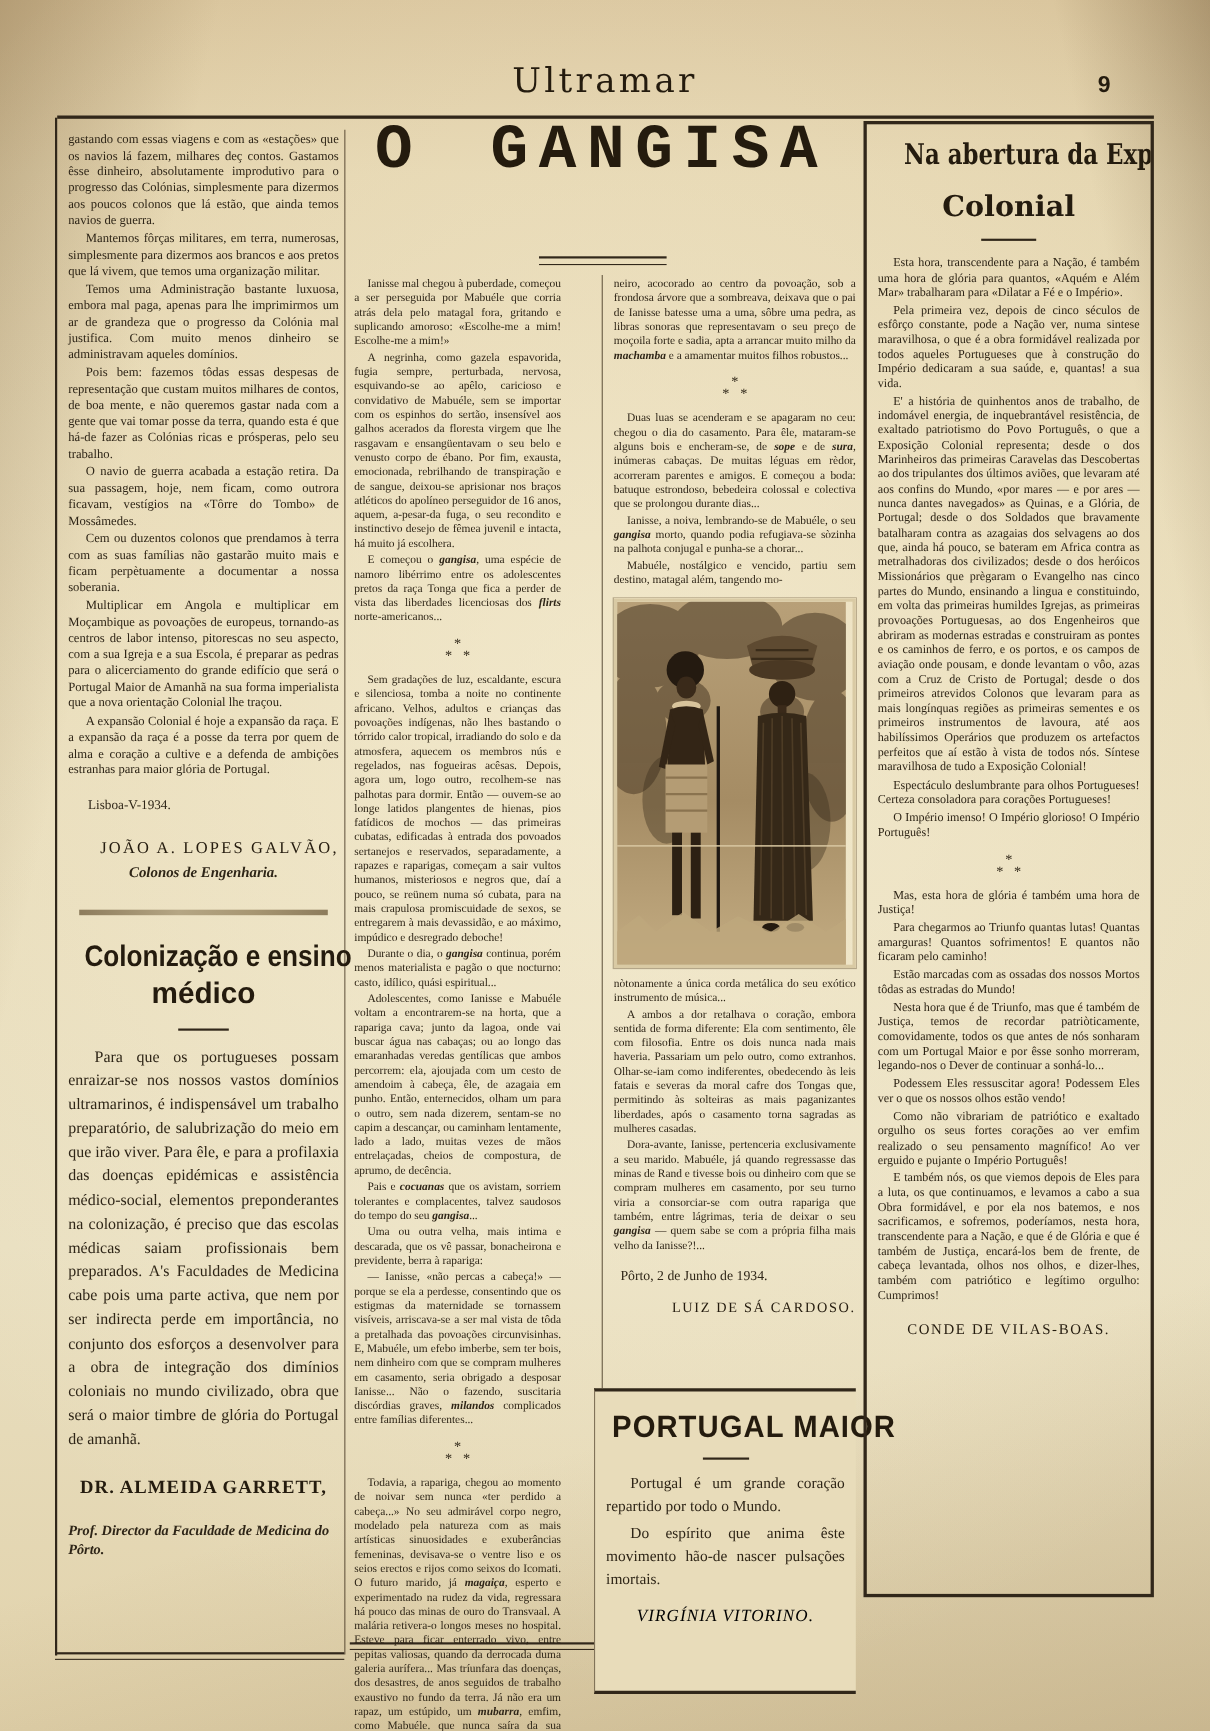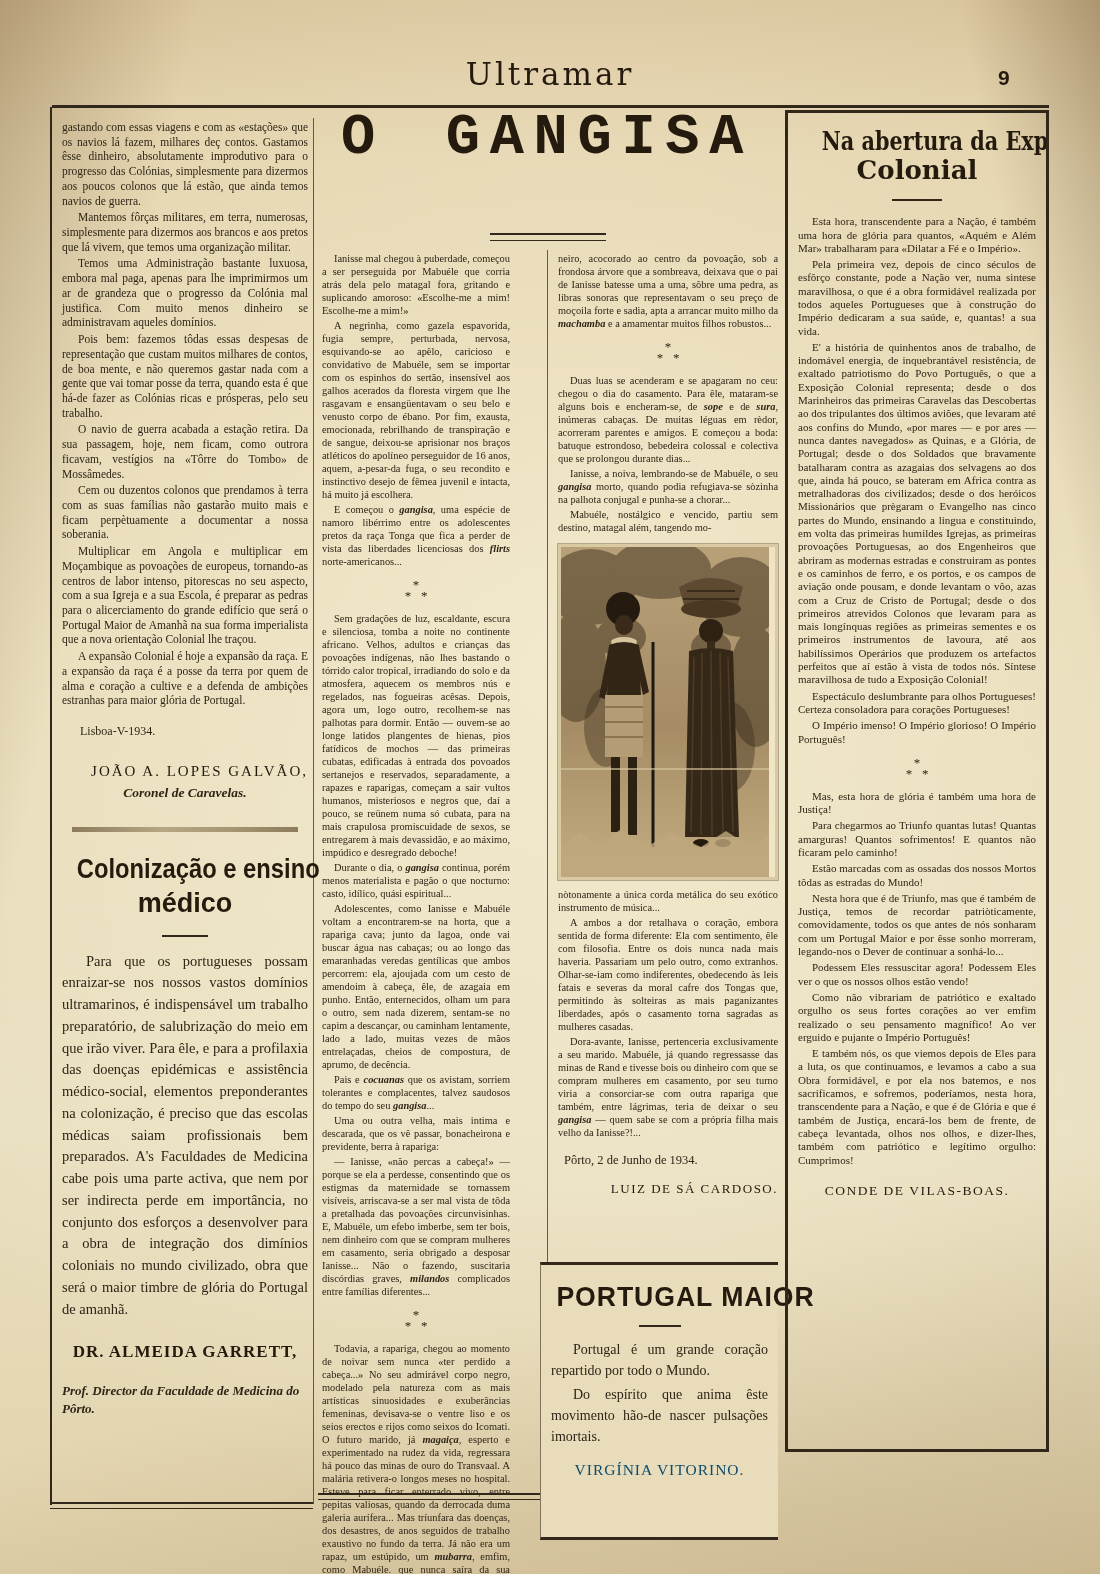--- a/index.html
+++ b/index.html
@@ -73,28 +73,28 @@
   .pm-box{position:absolute;left:540px;top:1262px;width:238px;height:278px;
     border-top:3px solid #31271a;border-bottom:3px solid #31271a;
     border-left:1px solid rgba(60,45,25,.6);background:#e8dcba;box-sizing:border-box;
     padding:0 10px;}
   .pm-head{margin-top:16px;text-align:center;font-family:"Liberation Sans",sans-serif;
     font-weight:bold;font-size:28px;letter-spacing:1px;color:#241b0e;
     transform:scaleX(.95);white-space:nowrap;}
   .pm-rule{width:42px;height:2px;background:#31271a;margin:12px auto 12px;}
   .pm-body{font-size:14px;line-height:1.52;}
   .pm-body .para{text-indent:22px;margin-bottom:2px;}
-  .pm-sig{margin-top:14px;text-align:center;font-size:15.5px;letter-spacing:1px;color:#0c4a6e;}
+  .pm-sig{margin-top:14px;text-align:center;font-size:15.5px;letter-spacing:1px;color:#000000;font-style:italic;}
   
   .rightbox{position:absolute;left:785px;top:110px;width:264px;height:1342px;
     border:3px solid #31271a;box-sizing:border-box;padding:0 10px;overflow:hidden;}
   .right-head{margin-top:14px;text-align:center;font-family:"DejaVu Serif",serif;
     font-weight:bold;font-size:26px;line-height:1.12;color:#241b0e;}
   .right-head .l1{display:block;transform:scaleX(.80);white-space:nowrap;}
-  .right-head .l2{display:block;margin-top:0;}
+  .right-head .l2{display:block;margin-top:18px;}
   .right-rule{width:50px;height:2px;background:#31271a;margin:14px auto 14px;}
   .right-body{font-size:11px;line-height:1.21;}
   .right-body .para{text-indent:14px;margin-bottom:3px;}
   .right-sig{margin-top:16px;text-align:center;font-size:13.5px;letter-spacing:1.5px;color:#241b0e;}
 </style>
 </head>
 <body>
 
 <div class="page">
 
@@ -114,21 +114,21 @@
         <p class="para">Mantemos fôrças militares, em terra, numerosas, simplesmente para dizermos aos brancos e aos pretos que lá vivem, que temos uma organização militar.</p>
         <p class="para">Temos uma Administração bastante luxuosa, embora mal paga, apenas para lhe imprimirmos um ar de grandeza que o progresso da Colónia mal justifica. Com muito menos dinheiro se administravam aqueles domínios.</p>
         <p class="para">Pois bem: fazemos tôdas essas despesas de representação que custam muitos milhares de contos, de boa mente, e não queremos gastar nada com a gente que vai tomar posse da terra, quando esta é que há-de fazer as Colónias ricas e prósperas, pelo seu trabalho.</p>
         <p class="para">O navio de guerra acabada a estação retira. Da sua passagem, hoje, nem ficam, como outrora ficavam, vestígios na «Tôrre do Tombo» de Mossâmedes.</p>
         <p class="para">Cem ou duzentos colonos que prendamos à terra com as suas famílias não gastarão muito mais e ficam perpètuamente a documentar a nossa soberania.</p>
         <p class="para">Multiplicar em Angola e multiplicar em Moçambique as povoações de europeus, tornando-as centros de labor intenso, pitorescas no seu aspecto, com a sua Igreja e a sua Escola, é preparar as pedras para o alicerciamento do grande edifício que será o Portugal Maior de Amanhã na sua forma imperialista que a nova orientação Colonial lhe traçou.</p>
         <p class="para">A expansão Colonial é hoje a expansão da raça. E a expansão da raça é a posse da terra por quem de alma e coração a cultive e a defenda de ambições estranhas para maior glória de Portugal.</p>
       </div>
     <div class="dateline">Lisboa-V-1934.</div>
     <div class="sig-caps">JOÃO A. LOPES GALVÃO,</div>
-    <div class="sig-role">Coronel de Caravelas.</div>
+    <div class="sig-role">Colonos de Engenharia.</div>
     <div class="worn-rule"></div>
     <div class="deco-head">
       <span class="l1">Colonização e ensino</span>
       <span class="l2">médico</span>
     </div>
     <div class="mini-rule"></div>
     <div id="article2-body" class="body-lg">
         <p class="para">Para que os portugueses possam enraizar-se nos nossos vastos domínios ultramarinos, é indispensável um trabalho preparatório, de salubrização do meio em que irão viver. Para êle, e para a profilaxia das doenças epidémicas e assistência médico-social, elementos preponderantes na colonização, é preciso que das escolas médicas saiam profissionais bem preparados. A's Faculdades de Medicina cabe pois uma parte activa, que nem por ser indirecta perde em importância, no conjunto dos esforços a desenvolver para a obra de integração dos dimínios coloniais no mundo civilizado, obra que será o maior timbre de glória do Portugal de amanhã.</p>
       </div>
     <div class="sig-caps2">DR. ALMEIDA GARRETT,</div>

